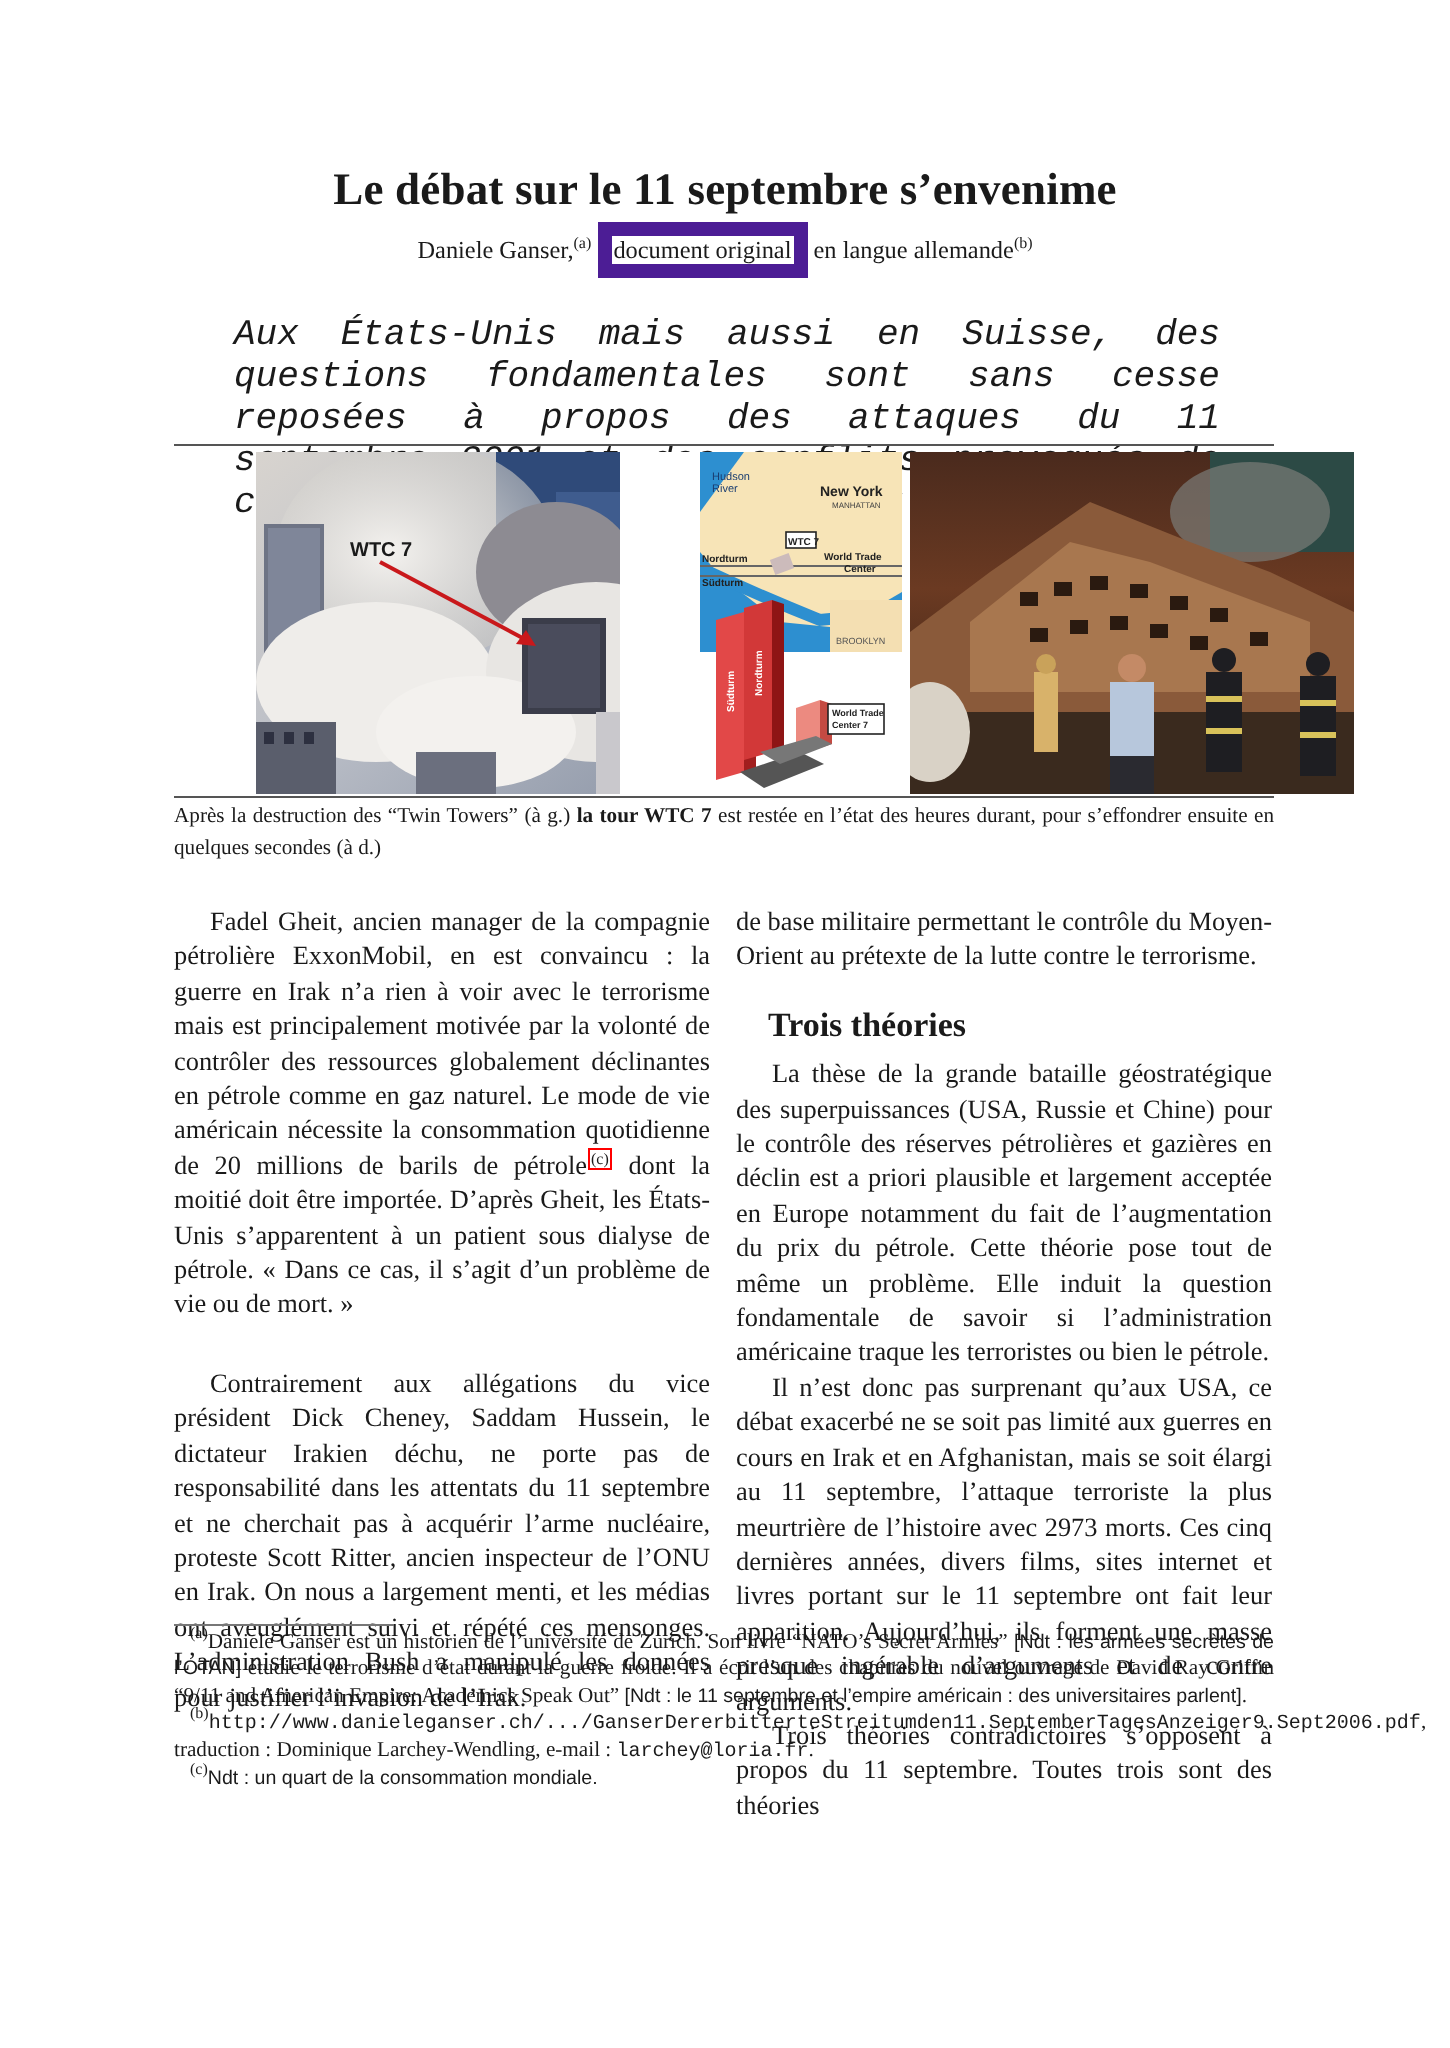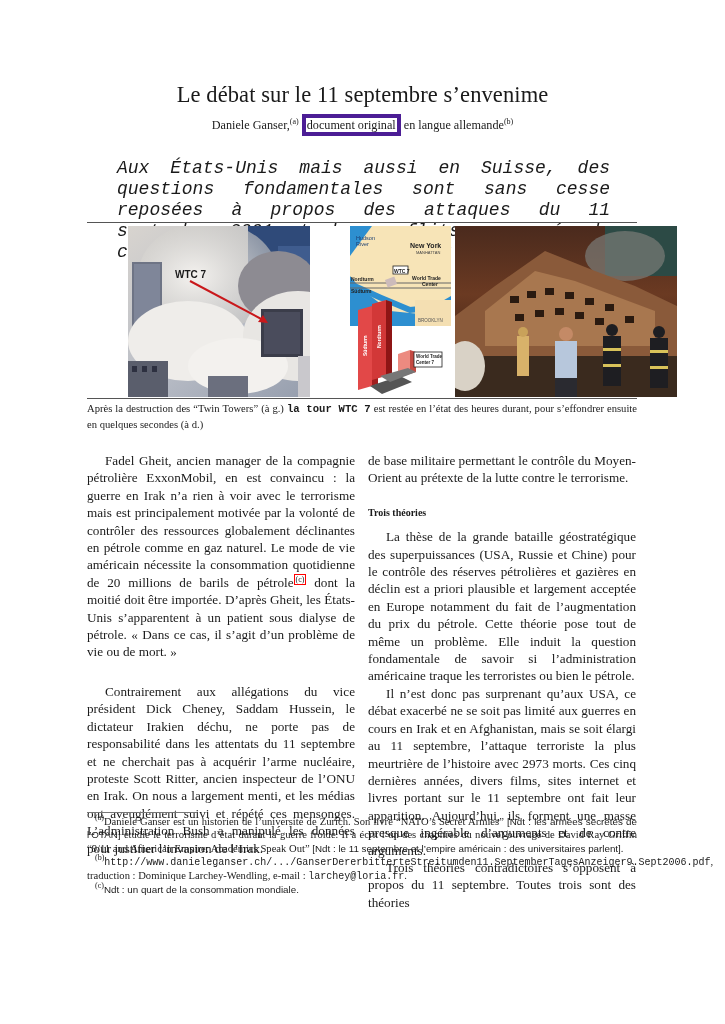--- a/index.html
+++ b/index.html
@@ -1,48 +1,48 @@
 <!DOCTYPE html>
 <html><head>
 <meta charset="utf-8">
 <style>
   html, body { margin: 0; padding: 0; background: #ffffff; }
   body { width: 725px; height: 1024px; position: relative; overflow: hidden;
          font-family: "DejaVu Serif", "Liberation Serif", serif; color: #1a1a1a; }
   .page { position: absolute; left: 0; top: 0; width: 725px; height: 1024px; }
 
   .title { position: absolute; left: 0; width: 725px; top: 82px; text-align: center;
-           font-family: "Liberation Serif", serif; font-weight: normal; font-size: 22.5px; letter-spacing: 0.1px; }
+           font-family: "Liberation Serif", serif; font-weight: bold; font-size: 22.5px; letter-spacing: 0.1px; }
   .byline { position: absolute; left: 0; width: 725px; top: 118px; text-align: center;
             font-family: "Liberation Serif", serif; font-size: 12.2px; }
   .byline sup, .fn sup { font-size: 8px; vertical-align: 5px; line-height: 0; }
-  .link-box { border: 4px solid #4c1d95; padding: 0 1px; margin-top: 12px; }
+  .link-box { border: 7px solid #4c1d95; padding: 0 1px; margin-top: 12px; }
 
   .abstract { position: absolute; left: 117px; width: 493px; top: 158px;
               font-family: Liberation Mono, monospace; font-style: italic; font-size: 18px; line-height: 21px;
               text-align: justify; }
 
   .rule-top { position: absolute; left: 87px; width: 550px; top: 222px; height: 1px; background: #555; }
   .figure { position: absolute; left: 87px; top: 226px; width: 550px; height: 171px; }
   .fig-panel { position: absolute; top: 0; height: 171px; overflow: hidden; padding-left: 40px; }
   .rule-bot { position: absolute; left: 87px; width: 550px; top: 398px; height: 1px; background: #555; }
 
   .caption { position: absolute; left: 87px; width: 550px; top: 401px;
              font-family: "Liberation Serif", serif; font-size: 10.6px; line-height: 16px; text-align: justify; }
-  .caption b { font-weight: bold; font-family: Liberation Mono, monospace; }
+  .caption b { font-weight: bold; }
 
   .col { position: absolute; top: 452px; width: 268px;
          font-family: "Liberation Serif", serif; font-size: 13.2px; line-height: 17.4px; text-align: justify;
          hyphens: auto; }
   .col-left { left: 87px; }
   .col-right { left: 368px; }
   .col p { margin: 0; text-indent: 18px; }
   .col p.gap { margin-top: 22px; }
   .col p.noindent { text-indent: 0; }
-  .col h2 { font-family: "Liberation Serif", serif; font-size: 10px; font-weight: bold; margin: 17px 0 7px 0; }
+  .col h2 { font-family: "Liberation Serif", serif; font-size: 17px; font-weight: bold; margin: 17px 0 7px 16px; }
   .fnref { border: 1px solid #ff0000; font-size: 8px; padding: 0 1px; vertical-align: 5px; line-height: 0; }
 
   .fn-rule { position: absolute; left: 87px; top: 812px; width: 110px; height: 1px; background: #777; }
   .footnotes { position: absolute; left: 87px; width: 550px; top: 815px;
                font-family: "Liberation Serif", serif; font-size: 10.6px; line-height: 13.3px; text-align: justify; }
   .fn { margin: 0; text-indent: 8px; }
   .ss { font-family: "Liberation Sans", sans-serif; font-size: 9.8px; }
   .tt { font-family: "Liberation Mono", monospace; font-size: 10px; }
 </style>
 </head>

